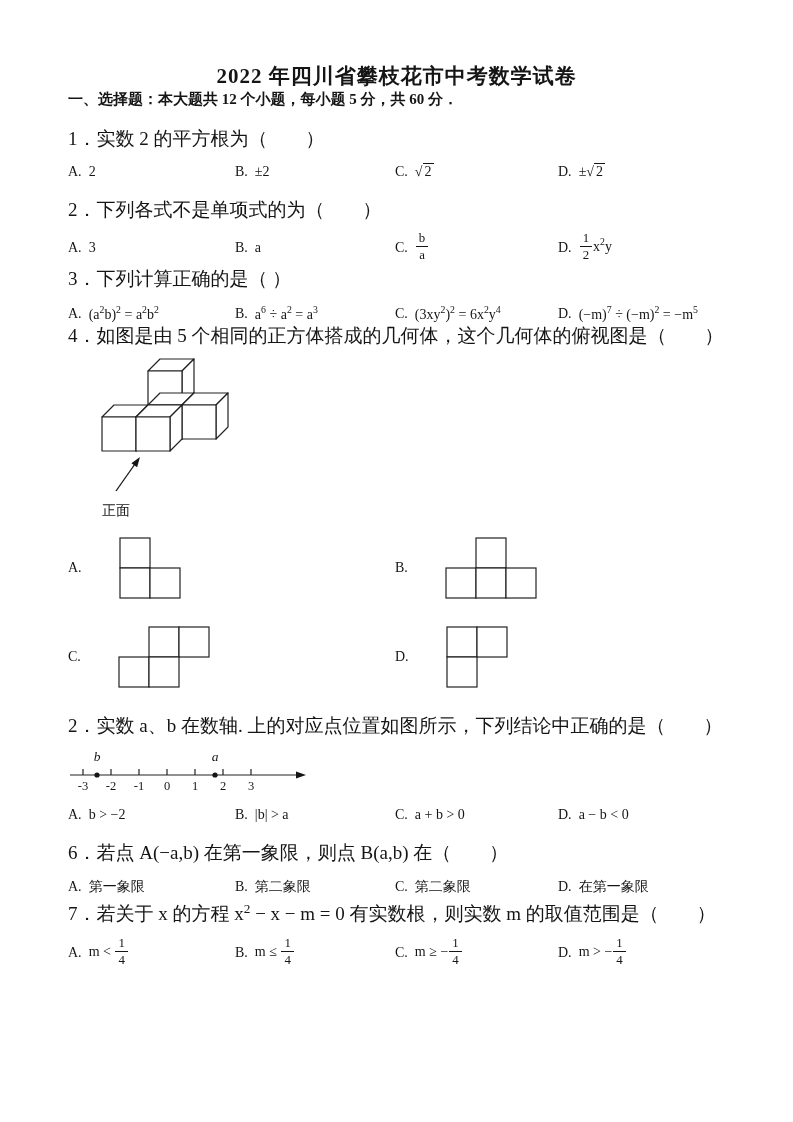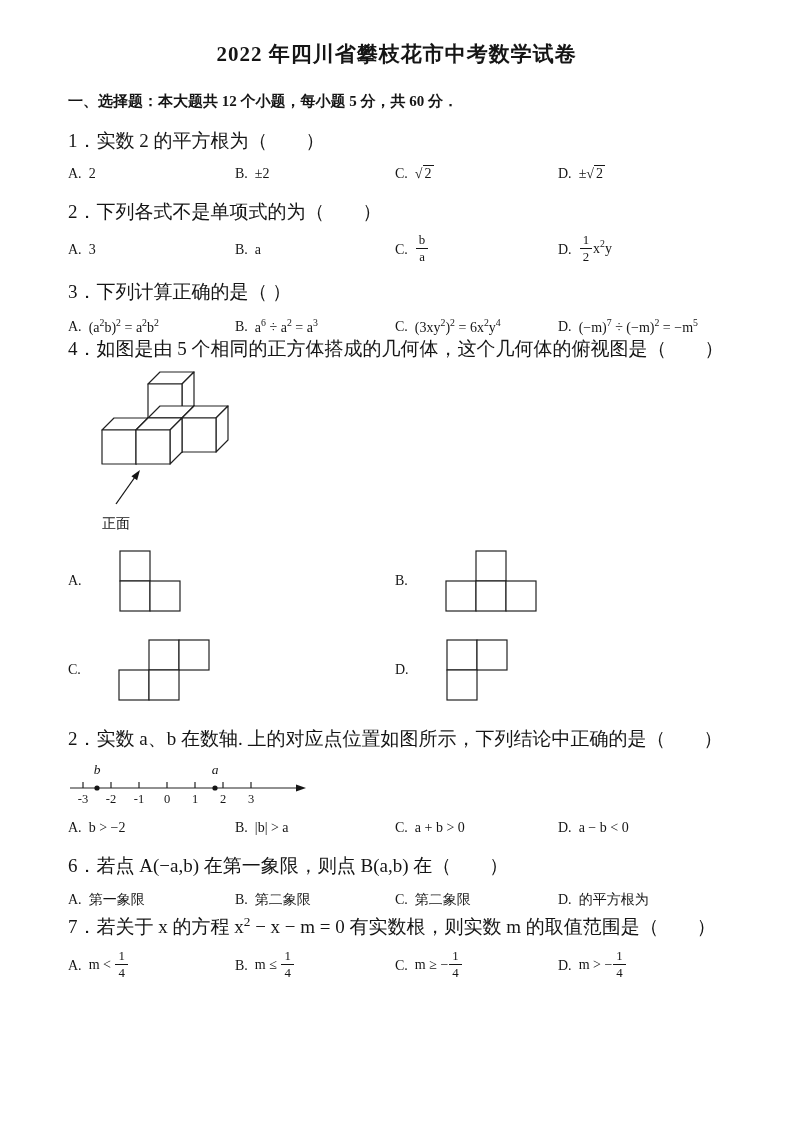--- a/index.html
+++ b/index.html
@@ -2,24 +2,24 @@
 <html><head>
 <meta charset="utf-8">
 <style>
   * { box-sizing: border-box; margin: 0; padding: 0; }
   html, body { background: #ffffff; }
   body {
     width: 793px; height: 1122px; overflow: hidden;
     font-family: "Liberation Serif", "DejaVu Serif", serif;
     color: #151515;
   }
-  .page { padding: 40px 68px 0 68px; }
+  .page { padding: 62px 68px 0 68px; }
 
   .title { text-align: center; font-size: 21px; font-weight: 700; letter-spacing: 1px; }
-  .section-heading { margin-top: 24px; font-size: 15px; font-weight: 700; }
+  .section-heading { font-size: 15px; font-weight: 700; }
 
   .q { margin-top: 17px; font-size: 19px; }
   .q8 { white-space: nowrap; overflow: hidden; }
 
   .opts {
     display: grid; grid-template-columns: 167px 160px 163px 1fr;
     margin-top: 12px; font-size: 14px; align-items: center;
   }
   .opt { display: flex; align-items: center; }
   .opt-label { margin-right: 7px; }
@@ -106,21 +106,21 @@
     </div>
     <div class="opt">
       <span class="opt-label">D.</span>
       <span><span class="frac">
             <span class="num">1</span>
             <span class="den">2</span>
           </span>x<sup>2</sup>y</span>
     </div>
   </div>
 
-  <div class="q" style="margin-top:14px">
+  <div class="q" style="margin-top:3px">
     <span>3．下列计算正确的是（ ）</span>
   </div>
   <div class="opts">
     <div class="opt">
       <span class="opt-label">A.</span>
       <span>(a<sup>2</sup>b)<sup>2</sup> = a<sup>2</sup>b<sup>2</sup></span>
     </div>
     <div class="opt">
       <span class="opt-label">B.</span>
       <span>a<sup>6</sup> ÷ a<sup>2</sup> = a<sup>3</sup></span>
@@ -267,21 +267,21 @@
     <div class="opt">
       <span class="opt-label">B.</span>
       <span>第二象限</span>
     </div>
     <div class="opt">
       <span class="opt-label">C.</span>
       <span>第二象限</span>
     </div>
     <div class="opt">
       <span class="opt-label">D.</span>
-      <span>的平方根为</span>
+      <span>在第一象限</span>
     </div>
   </div>
 
   <div class="q" style="margin-top:5px">
     <span>7．若关于 x 的方程 x<sup>2</sup> − x − m = 0 有实数根，则实数 m 的取值范围是（　　）</span>
   </div>
   <div class="opts" style="margin-top:10px">
     <div class="opt">
       <span class="opt-label">A.</span>
       <span>m &lt; <span class="frac">

